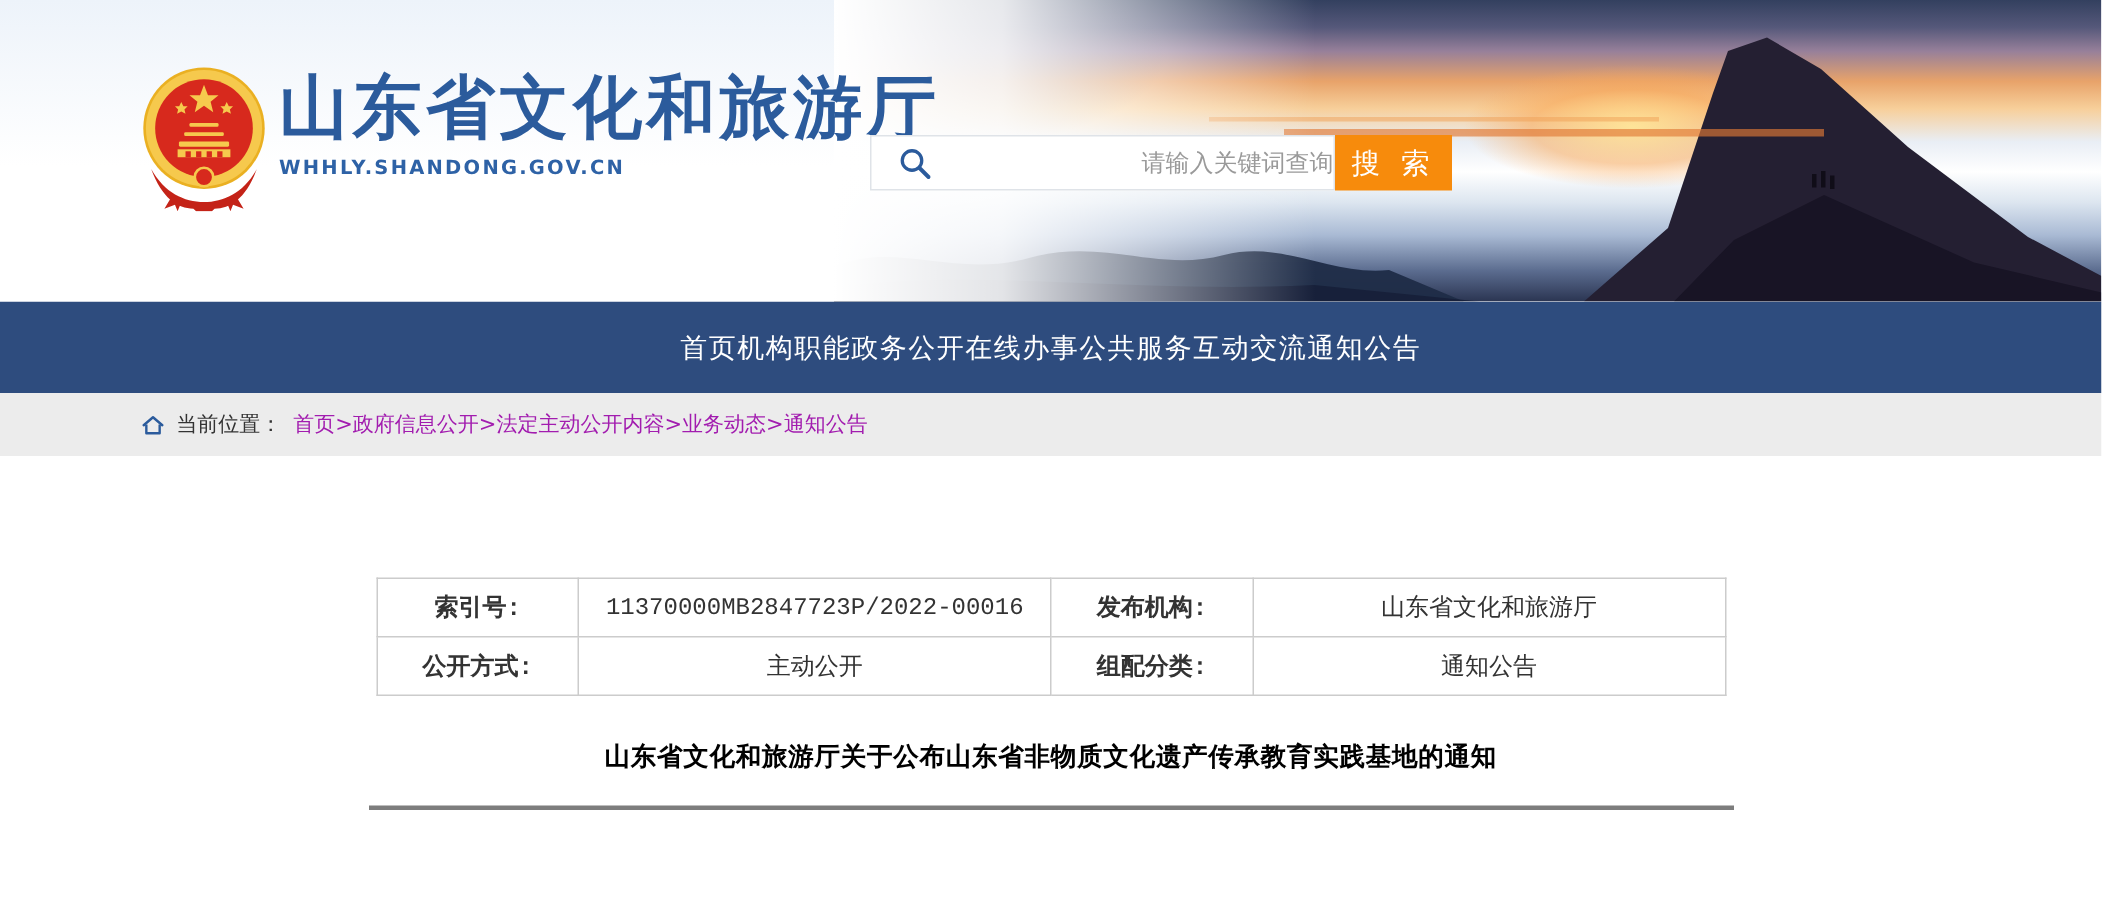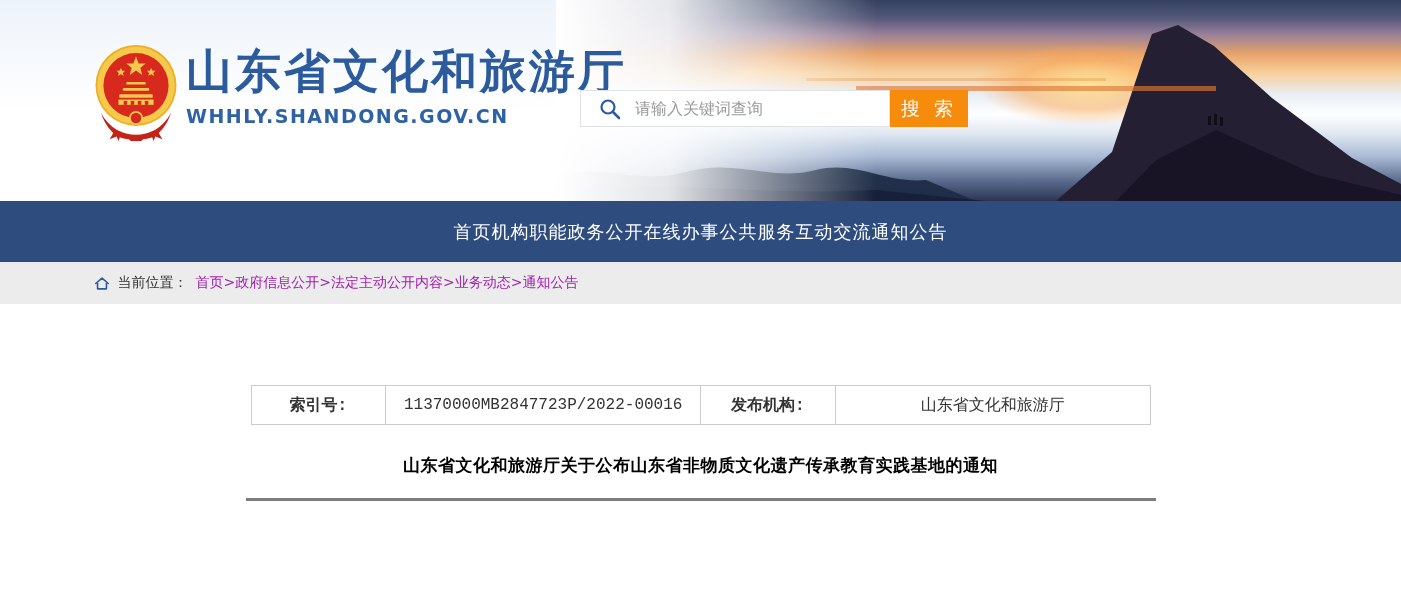--- a/index.html
+++ b/index.html
@@ -27,31 +27,31 @@
     position:absolute; top:0; left:0; width:38%; height:100%;
     background:linear-gradient(90deg,#ffffff 0%,rgba(255,255,255,0.88) 35%,rgba(255,255,255,0) 100%);
   }
 
   .logo { position:absolute; left:92px; top:44px; }
   .masthead { position:absolute; left:186px; top:46px; }
   .site-title {
     font-size:46px; font-weight:bold; color:#2b5b9c; letter-spacing:3px; line-height:1.1;
   }
   .site-url {
-    margin-top:8px; font-size:19px; font-weight:bold; color:#2e62a6; letter-spacing:1.5px;
+    margin-top:8px; font-size:13px; font-weight:bold; color:#2e62a6; letter-spacing:1.5px;
   }
 
   .searchbar { position:absolute; left:580px; top:90px; display:flex; height:37px; }
   .search-input-wrap {
     width:310px; height:37px; background:#ffffff; border:1px solid #dfe3e8;
     display:flex; align-items:center; padding-left:18px;
   }
   .search-input {
     border:none; outline:none; flex:1; height:100%; font-size:16px; color:#333;
-    margin-left:14px; background:transparent; font-family:inherit;
+    margin-left:14px; background:transparent; font-family:inherit;text-align:right;
   }
   .search-input::placeholder { color:#9a9a9a; }
   .search-btn {
     width:78px; height:37px; background:#f78b0c; color:#ffffff; border:none;
     font-size:19px; letter-spacing:4px; cursor:pointer; font-family:inherit;
   }
 
   
   .nav { height:61px; background:#2e4c7e; }
   .nav-inner {
@@ -185,18 +185,24 @@
         <col style="width:15%">
         <col style="width:35%">
       </colgroup>
     <tbody>
       <tr>
         <td class="lbl">索引号:</td>
         <td>11370000MB2847723P/2022-00016</td>
         <td class="lbl">发布机构:</td>
         <td>山东省文化和旅游厅</td>
       </tr>
+      <tr>
+        <td class="lbl">公开方式:</td>
+        <td>主动公开</td>
+        <td class="lbl">组配分类:</td>
+        <td>通知公告</td>
+      </tr>
     </tbody>
   </table>
 
   <div class="article-title">山东省文化和旅游厅关于公布山东省非物质文化遗产传承教育实践基地的通知</div>
   <div class="divider"></div>
 </div>
 
 </body></html>

